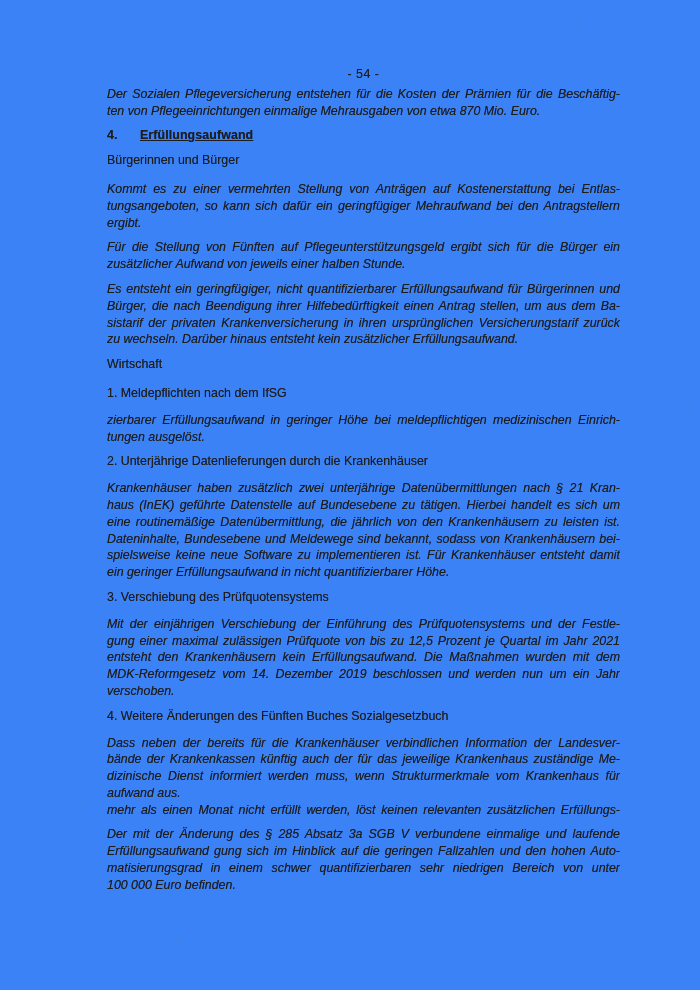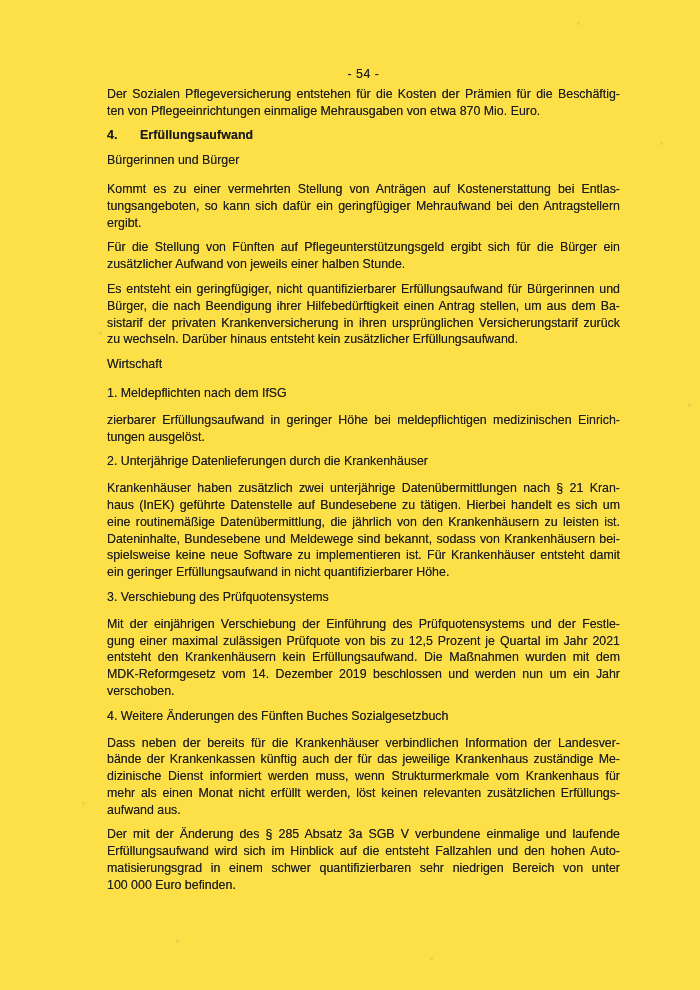--- a/index.html
+++ b/index.html
@@ -6,54 +6,55 @@
   body {
     width: 700px;
     height: 990px;
     background: #f4f4f2;
     font-family: "Liberation Sans", "DejaVu Sans", sans-serif;
   }
   .page {
     position: relative;
     width: 700px;
     height: 990px;
-    background: #fde047;
+    background: #3b82f6;
     overflow: hidden;
     color: #1d1d1d;
   }
   .doc-column {
     position: absolute;
     left: 107px;
     top: 66px;
     width: 513px;
     font-size: 12.4px;
     line-height: 16.8px;
     color: #1d1d1d;
     text-shadow: 0 0 0.55px rgba(30,30,30,0.65);
   }
   .pagenum {
     text-align: center;
     margin-bottom: 3px;
     letter-spacing: 0.5px;
   }
-  .para { margin-bottom: 8px; }
+  .para { margin-bottom: 8px; font-style: italic; }
   .ln {
     text-align: justify;
     text-align-last: justify;
     overflow: hidden;
     white-space: nowrap;
   }
   .ln.last {
     text-align: right;
     text-align-last: left;
   }
   .heading {
     font-weight: bold;
     margin-bottom: 8px;
     letter-spacing: 0.1px;
+    text-decoration: underline;
   }
   .heading .hnum {
     display: inline-block;
     width: 33px;
   }
   .subheading {
     text-underline-offset: 3px;
     text-decoration-thickness: 1px;
     margin-bottom: 12px;
   }
@@ -125,24 +126,24 @@
           <div class="ln">gung einer maximal zulässigen Prüfquote von bis zu 12,5 Prozent je Quartal im Jahr 2021</div>
           <div class="ln">entsteht den Krankenhäusern kein Erfüllungsaufwand. Die Maßnahmen wurden mit dem</div>
           <div class="ln">MDK-Reformgesetz vom 14. Dezember 2019 beschlossen und werden nun um ein Jahr</div>
           <div class="ln last">verschoben.</div>
         </div>
         <div class="item">4. Weitere Änderungen des Fünften Buches Sozialgesetzbuch</div>
         <div class="para">
           <div class="ln">Dass neben der bereits für die Krankenhäuser verbindlichen Information der Landesver-</div>
           <div class="ln">bände der Krankenkassen künftig auch der für das jeweilige Krankenhaus zuständige Me-</div>
           <div class="ln">dizinische Dienst informiert werden muss, wenn Strukturmerkmale vom Krankenhaus für</div>
+          <div class="ln last">aufwand aus.</div>
           <div class="ln">mehr als einen Monat nicht erfüllt werden, löst keinen relevanten zusätzlichen Erfüllungs-</div>
-          <div class="ln last">aufwand aus.</div>
         </div>
         <div class="para">
           <div class="ln">Der mit der Änderung des § 285 Absatz 3a SGB V verbundene einmalige und laufende</div>
-          <div class="ln">Erfüllungsaufwand wird sich im Hinblick auf die entsteht Fallzahlen und den hohen Auto-</div>
+          <div class="ln">Erfüllungsaufwand gung sich im Hinblick auf die geringen Fallzahlen und den hohen Auto-</div>
           <div class="ln">matisierungsgrad in einem schwer quantifizierbaren sehr niedrigen Bereich von unter</div>
           <div class="ln last">100 000 Euro befinden.</div>
         </div>
       </div>
   </div>
 </div>
 
 </body></html>

